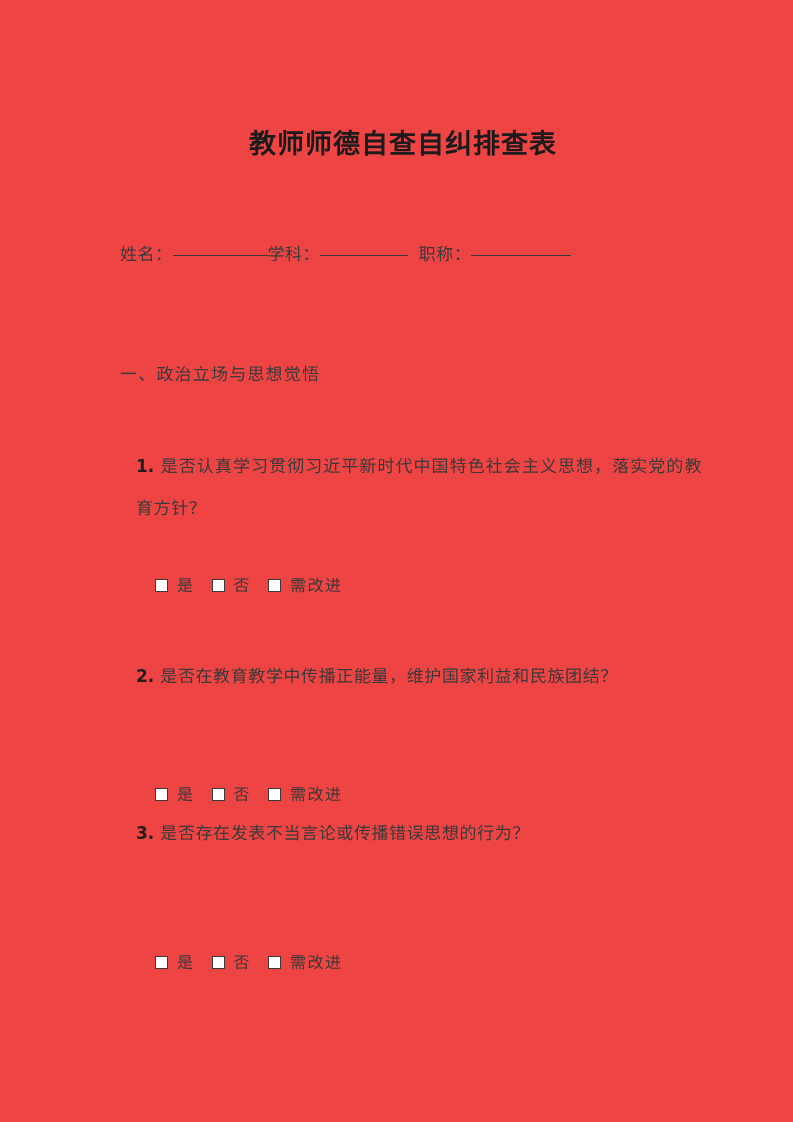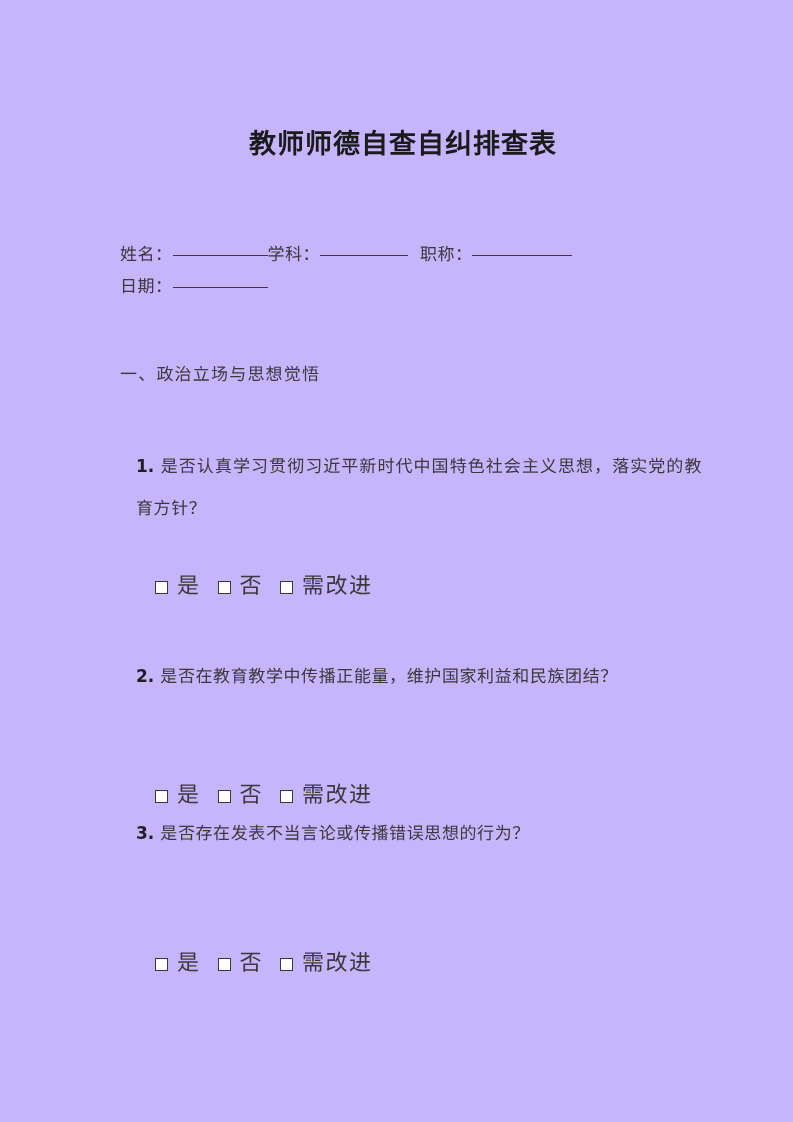--- a/index.html
+++ b/index.html
@@ -10,21 +10,21 @@
   }
 
   body {
     font-family: "DejaVu Sans", "Liberation Sans", sans-serif;
   }
 
   .page {
     position: relative;
     width: 793px;
     height: 1122px;
-    background: #c4b5fd;
+    background: #ef4444;
     overflow: hidden;
     box-sizing: border-box;
   }
 
   
   .content {
     position: absolute;
     left: 120px;
     top: 0;
     width: 566px;
@@ -58,20 +58,21 @@
   .meta-line {
     font-size: 17px;
     color: #3a3a3a;
     line-height: 32px;
     white-space: nowrap;
     letter-spacing: 0.5px;
   }
 
   .meta-label {
     letter-spacing: 0.5px;
+    font-family: Liberation Serif, serif;
   }
 
   .blank {
     display: inline-block;
     border-bottom: 1.6px solid #3a3a3a;
     vertical-align: 4px;
     height: 0;
   }
 
   .blank-name   { width: 95px; }
@@ -118,21 +119,21 @@
     font-weight: bold;
     color: #1f1f1f;
     letter-spacing: 0;
     font-family: "DejaVu Sans", "Liberation Sans", sans-serif;
   }
 
   .options-row {
     position: absolute;
     left: 0;
     width: 566px;
-    font-size: 22px;
+    font-size: 16px;
     color: #3a3a3a;
     line-height: 26px;
     letter-spacing: 0.5px;
     white-space: nowrap;
     padding-left: 35px;
     box-sizing: border-box;
   }
 
   .opt1 { top: 573px; }
   .opt2 { top: 782px; }
@@ -168,23 +169,20 @@
   <div class="content">
 
     <h1 class="doc-title">教师师德自查自纠排查表</h1>
 
     <div class="meta-block">
 
       <div class="meta-line">
         <span class="meta-label">姓名：</span><span class="blank blank-name"></span><span class="meta-label">学科：</span><span class="blank blank-subj"></span><span class="meta-label"> 职称：</span><span class="blank blank-title"></span>
       </div>
 
-      <div class="meta-line">
-        <span class="meta-label">日期：</span><span class="blank blank-date"></span>
-      </div>
 
     </div>
 
     <div class="section-heading">一、政治立场与思想觉悟</div>
 
     <div class="question-block q1">
       <p class="q-text"><span class="q-num">1.</span><span> 是否认真学习贯彻习近平新时代中国特色社会主义思想，落实党的教育方针？</span></p>
     </div>
 
     <div class="options-row opt1">

